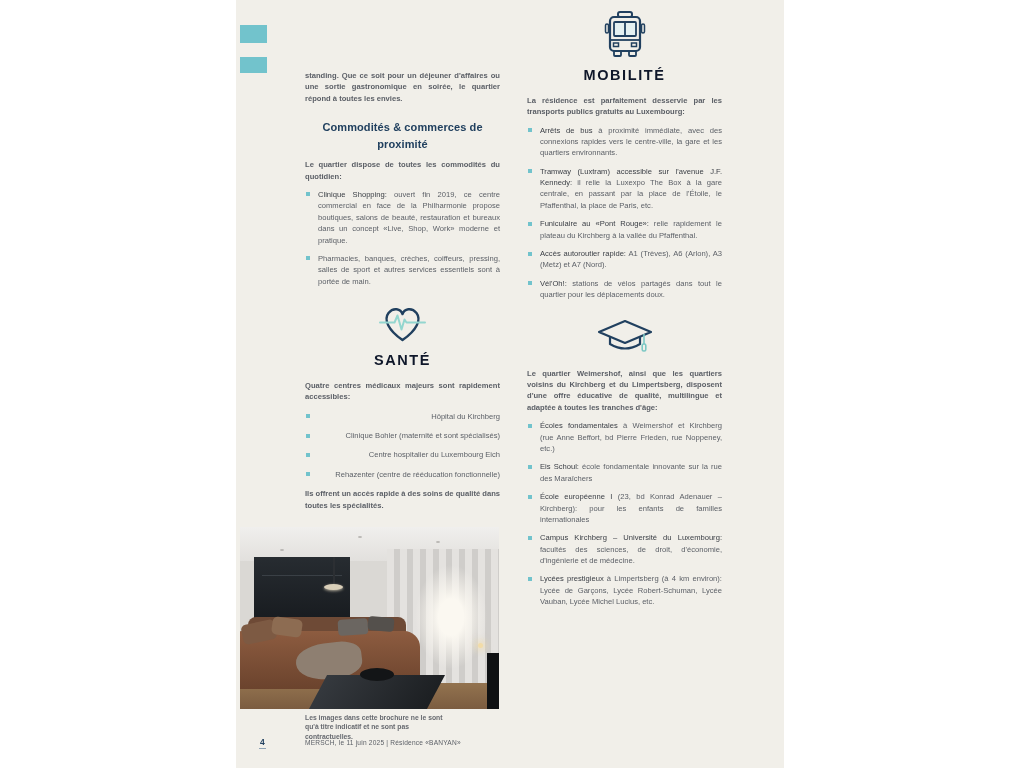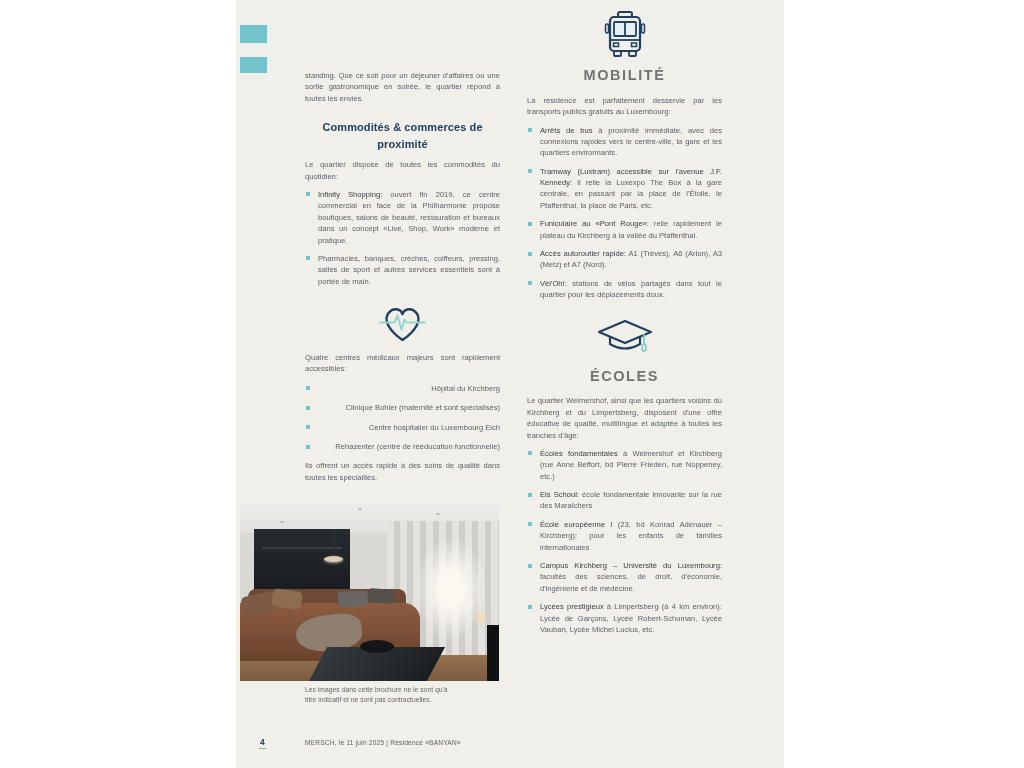--- a/index.html
+++ b/index.html
@@ -5,23 +5,23 @@
   html,body{margin:0;padding:0;}
   body{width:1024px;height:768px;background:#ffffff;font-family:"Liberation Sans",sans-serif;position:relative;overflow:hidden;}
   .page{position:absolute;left:236px;top:0;width:548px;height:768px;background:#f1efe9;overflow:hidden;}
   .mark{position:absolute;background:#72c3cc;}
   .mark-1{left:4px;top:25px;width:27px;height:18px;}
   .mark-2{left:4px;top:57px;width:27px;height:16px;}
   .cols{position:absolute;left:69px;top:0;width:417px;display:flex;gap:27px;}
   .col{width:195px;color:#5b5f66;font-size:7.6px;line-height:1.5;}
   .col-left > :first-child{margin-top:70px;}
   .col-right > :first-child{margin-top:58px;}
-  p{margin:6px 0;text-align:justify;}
+  p{margin:6px 0;text-align:justify;font-weight:bold;}
   p.lead{margin:7px 0 5px;}
-  h2{font-size:14.5px;color:#737373;letter-spacing:1.6px;text-align:center;font-weight:bold;margin:5px 0 8px;}
+  h2{font-size:14.5px;color:#0f172a;letter-spacing:1.6px;text-align:center;font-weight:bold;margin:5px 0 8px;}
   h3{font-size:11px;color:#21405f;font-weight:bold;margin:15px 0 6px;letter-spacing:.1px;text-align:center;}
   ul{list-style:none;margin:4px 0;padding:0;}
   li{position:relative;padding-left:13px;margin:7px 0;text-align:justify;}
   li.simple{text-align:right;margin:8px 0;}
   .sq{position:absolute;left:1px;top:3.5px;width:4px;height:4px;background:#72c3cc;}
   .b{font-weight:normal;color:#393d44;}
   .icon-wrap{text-align:center;margin-top:16px;}
   .icon-wrap.tight{margin-top:10px;}
   .photo{position:relative;width:259px;height:182px;margin:16px 0 4px -65px;overflow:hidden;background:#dad8d4;}
   .ph{position:absolute;}
@@ -58,32 +58,33 @@
   <div class="mark mark-2"></div>
 
   <div class="cols">
 
     <div class="col col-left">
       <p>standing. Que ce soit pour un déjeuner d'affaires ou une sortie gastronomique en soirée, le quartier répond à toutes les envies.</p>
 
       <h3>Commodités &amp; commerces de proximité</h3>
       <p class="lead">Le quartier dispose de toutes les commodités du quotidien:</p>
       <ul>
-        <li><span class="sq"></span><span class="b">Infinity Shopping:</span><span> ouvert fin 2019, ce centre commercial en face de la Philharmonie propose boutiques, salons de beauté, restauration et bureaux dans un concept «Live, Shop, Work» moderne et pratique.</span></li>
+        <li><span class="sq"></span><span class="b">Clinique Shopping:</span><span> ouvert fin 2019, ce centre commercial en face de la Philharmonie propose boutiques, salons de beauté, restauration et bureaux dans un concept «Live, Shop, Work» moderne et pratique.</span></li>
         <li><span class="sq"></span><span class="b"></span><span>Pharmacies, banques, crèches, coiffeurs, pressing, salles de sport et autres services essentiels sont à portée de main.</span></li>
       </ul>
 
       <div class="icon-wrap">
         <span>
           <svg width="47" height="42" viewBox="0 0 47 42" fill="none">
             <path d="M23.5 37 C9 27 4.5 16.5 9.5 10 C14.5 3.8 21.8 6 23.5 11 C25.2 6 32.5 3.8 37.5 10 C42.5 16.5 38 27 23.5 37 Z" stroke="#21405f" stroke-width="2.4" stroke-linejoin="round"></path>
             <polyline points="1,19.5 15.5,19.5 18.5,12.5 22.5,26.5 25.5,16.5 27.5,19.5 46,19.5" stroke="#93d6cf" stroke-width="2" fill="none" stroke-linejoin="round" stroke-linecap="round"></polyline>
           </svg>
         </span>
       </div>
+      <h2>SANTÉ</h2>
       <p class="lead">Quatre centres médicaux majeurs sont rapidement accessibles:</p>
       <ul>
         <li class="simple"><span class="sq"></span><span>Hôpital du Kirchberg</span></li>
         <li class="simple"><span class="sq"></span><span>Clinique Bohler (maternité et sont spécialisés)</span></li>
         <li class="simple"><span class="sq"></span><span>Centre hospitalier du Luxembourg Eich</span></li>
         <li class="simple"><span class="sq"></span><span>Rehazenter (centre de rééducation fonctionnelle)</span></li>
       </ul>
       <p>Ils offrent un accès rapide à des soins de qualité dans toutes les spécialités.</p>
 
       <div class="photo">
@@ -144,21 +145,20 @@
       <div class="icon-wrap">
         <span>
           <svg width="60" height="44" viewBox="0 0 60 44" fill="none">
             <polygon points="30,4 56,15 30,26 4,15" stroke="#21405f" stroke-width="2.2" stroke-linejoin="round" fill="none"></polygon>
             <path d="M15 20 v7 q15 9 30 0 v-7" stroke="#21405f" stroke-width="2.2" fill="none" stroke-linecap="round"></path>
             <line x1="49" y1="17" x2="49" y2="27" stroke="#7cc8c4" stroke-width="1.6"></line>
             <rect x="47.2" y="27" width="3.6" height="7" rx="1.5" fill="none" stroke="#7cc8c4" stroke-width="1.6"></rect>
           </svg>
         </span>
       </div>
-      <h2>ÉCOLES</h2>
       <p class="lead">Le quartier Weimershof, ainsi que les quartiers voisins du Kirchberg et du Limpertsberg, disposent d'une offre éducative de qualité, multilingue et adaptée à toutes les tranches d'âge:</p>
       <ul>
         <li><span class="sq"></span><span class="b">Écoles fondamentales</span><span> à Weimershof et Kirchberg (rue Anne Beffort, bd Pierre Frieden, rue Noppeney, etc.)</span></li>
         <li><span class="sq"></span><span class="b">Eis Schoul:</span><span> école fondamentale innovante sur la rue des Maraîchers</span></li>
         <li><span class="sq"></span><span class="b">École européenne I</span><span> (23, bd Konrad Adenauer – Kirchberg): pour les enfants de familles internationales</span></li>
         <li><span class="sq"></span><span class="b">Campus Kirchberg – Université du Luxembourg:</span><span> facultés des sciences, de droit, d'économie, d'ingénierie et de médecine.</span></li>
         <li><span class="sq"></span><span class="b">Lycées prestigieux</span><span> à Limpertsberg (à 4 km environ): Lycée de Garçons, Lycée Robert-Schuman, Lycée Vauban, Lycée Michel Lucius, etc.</span></li>
       </ul>
     </div>
   </div>

